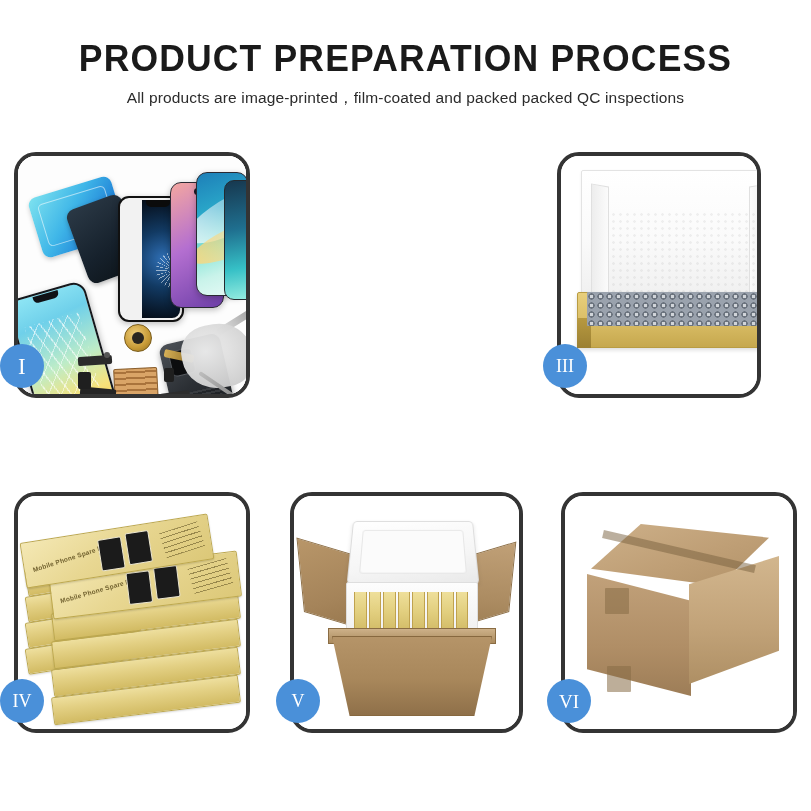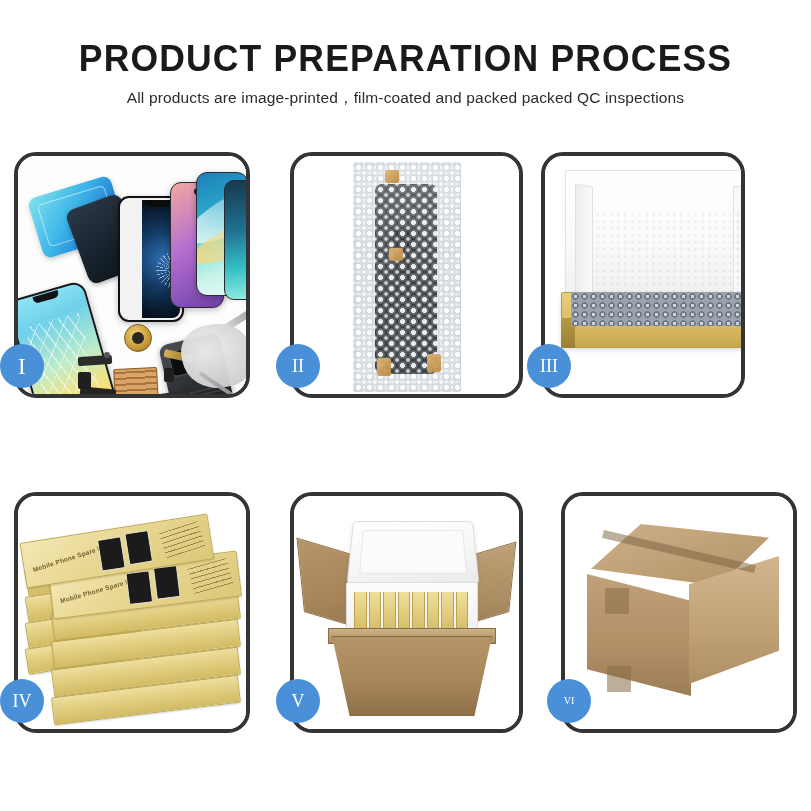--- a/index.html
+++ b/index.html
@@ -40,40 +40,40 @@
   }
   .panel-inner{
     position:absolute;inset:0;
     border-radius:18px;
     overflow:hidden;
     background:#ffffff;
   }
   
   .p1{left:14px;top:152px;width:236px;height:246px;}
   .p2{left:290px;top:152px;width:233px;height:246px;}
-  .p3{left:541px;top:152px;width:204px;height:246px;}
+  .p3{left:557px;top:152px;width:204px;height:246px;}
   .p4{left:14px;top:492px;width:236px;height:241px;}
   .p5{left:290px;top:492px;width:233px;height:241px;}
   .p6{left:561px;top:492px;width:236px;height:241px;}
 
   
   .badge{
     position:absolute;
     left:-18px;bottom:6px;
     width:44px;height:44px;border-radius:50%;
     background:#4a90d9;
     display:flex;align-items:center;justify-content:center;
     color:#ffffff;
     font-family:"Liberation Serif",serif;
     font-size:23px;line-height:1;letter-spacing:0.5px;
     z-index:20;
     box-shadow:0 0 0 0 rgba(0,0,0,0);
   }
   .badge.wide{font-size:18px;letter-spacing:0px;}
-  .badge.wider{font-size:10px;letter-spacing:0px;}
+  .badge.wider{font-size:19px;letter-spacing:0px;}
 
   
   .art{position:absolute;inset:0;}
   .p1art{background:#fdfdfd;}
   .film{
     position:absolute;left:16px;top:30px;width:86px;height:62px;
     background:linear-gradient(135deg,#7fe3ef 0%,#3fb6e8 42%,#1f7fd6 75%,#2ea8e6 100%);
     border-radius:8px;
     transform:rotate(-17deg);
     box-shadow:0 2px 5px rgba(0,0,0,.22);
@@ -440,35 +440,20 @@
           <div class="scrw" style="left:86px;top:196px;"></div>
 
           <div class="tool"></div>
           <div class="hand"></div>
           <div class="tweez"></div>
         </div>
       </div>
       <div class="badge">I</div>
     </div>
 
-    <div class="panel p2">
-      <div class="panel-inner">
-        <div class="art">
-          <div class="bubblebag">
-            <div class="darkscreen"></div>
-            <div class="bubbletex"></div>
-            <div class="tape" style="left:32px;top:8px;"></div>
-            <div class="tape" style="left:36px;top:86px;"></div>
-            <div class="tape" style="left:24px;bottom:16px;height:18px;"></div>
-            <div class="tape" style="left:74px;bottom:20px;height:18px;"></div>
-          </div>
-        </div>
-      </div>
-      <div class="badge wide">II</div>
-    </div>
 
     <div class="panel p3">
       <div class="panel-inner">
         <div class="art">
           <div class="boxlid">
             <div class="lidflapL"></div>
             <div class="lidflapR"></div>
             <div class="foam"></div>
           </div>
           <div class="boxbase">

